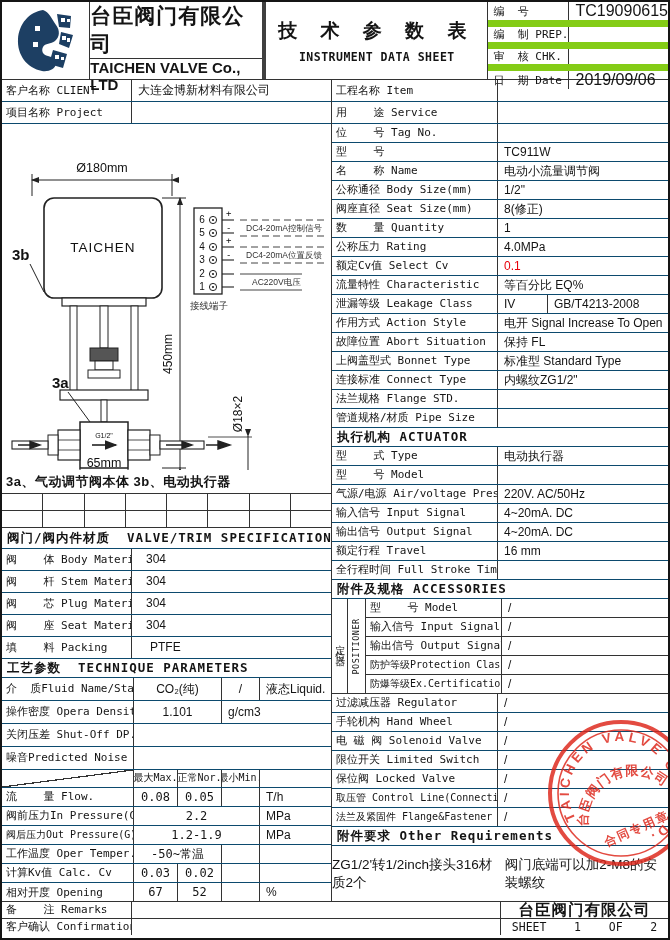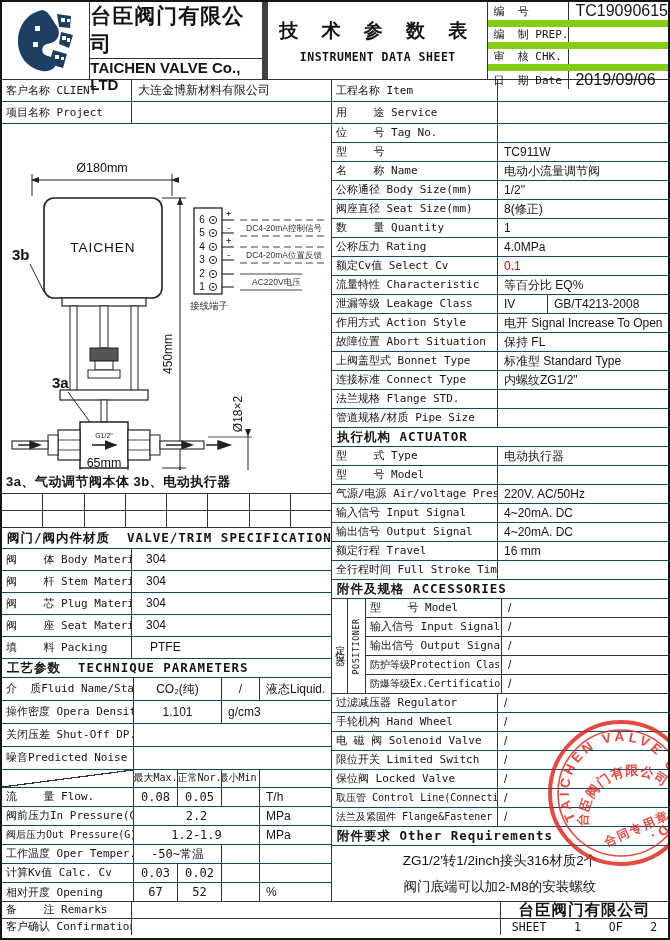--- a/index.html
+++ b/index.html
@@ -18,21 +18,21 @@
   .sec{font-size:12.5px;font-weight:bold;padding-left:5px;letter-spacing:1px;white-space:pre}
   .red{color:#e8000a}.h18{height:18px}.h19{height:19px}.h21{height:21px}.h22{height:22px}.h23{height:23px}
   
   .hdr{display:flex;height:78px;border-bottom:1px solid #333}
   .hdr-logo{width:90px;display:flex;align-items:center;justify-content:center}
   .hdr-co{width:178px;border-left:1px solid #333;display:flex;flex-direction:column}
   .hdr-co-zh{height:57px;display:flex;align-items:center;justify-content:center;font-size:21px;font-weight:600;
              font-family:"Liberation Sans",sans-serif;border-bottom:1px solid #333;letter-spacing:1px}
   .hdr-co-en{flex:1;display:flex;align-items:center;justify-content:center;font-size:15px;font-weight:600;
              font-family:"Liberation Sans",sans-serif}
-  .hdr-title{width:232px;border-left:6px solid #404040;display:flex;flex-direction:column;align-items:center;justify-content:center;gap:6px}
+  .hdr-title{width:232px;border-left:4px solid #404040;display:flex;flex-direction:column;align-items:center;justify-content:center;gap:6px}
   .hdr-title-zh{font-size:19px;font-weight:bold;letter-spacing:9px;font-family:"Liberation Sans",sans-serif;white-space:nowrap}
   .hdr-title-en{font-size:11.5px;font-weight:bold;letter-spacing:.5px}
   .hdr-meta{flex:1;border-left:1px solid #333;display:flex;flex-direction:column}
   .hdr-meta .mrow{flex:1;display:flex;border-bottom:7px solid #84cc16}
   .hdr-meta .mrow:last-child{border-bottom:none}
   .hdr-meta .mlab{width:80px;font-size:11px;display:flex;align-items:center;padding-left:5px;white-space:pre}
   .hdr-meta .mval{flex:1;border-left:1px solid #333;display:flex;align-items:center;padding-left:6px;font-size:16px;
                   font-family:"Liberation Sans",sans-serif;white-space:pre}
   
   .body{display:flex;height:822px;border-bottom:1px solid #333}
@@ -52,21 +52,21 @@
   .tw0{width:131px}.tw1{width:44px}.tw2{width:44px}.tw3{width:38px}.tw4{flex:1}
   .tspan2{width:88px}.tspan3{width:126px}
   .diag{background:linear-gradient(to bottom right,transparent calc(50% - .6px),#333 calc(50% - .6px),#333 calc(50% + .6px),transparent calc(50% + .6px))}
   .thead{font-size:10px;justify-content:center;padding-left:0;white-space:nowrap}
   .num{font-size:12px;justify-content:center;padding-left:0}
   
   .rw1{width:165px}.rw2{flex:1}
   .pz1{width:15px}.pz2{width:18px}.pz3{width:135px}.pz4{flex:1}
   .vertzh{writing-mode:vertical-rl;font-size:10px;letter-spacing:6px;display:flex;align-items:center;justify-content:center;width:100%;text-align:center}
   .rot{transform:rotate(-90deg);font-size:8.5px;letter-spacing:.5px;white-space:nowrap}
-  .free{flex:1;display:flex;flex-direction:column;justify-content:center;gap:8px;align-items:center}
+  .free{flex:1;display:flex;flex-direction:row;justify-content:center;gap:8px;align-items:center}
   .free div{font-size:13.5px;font-family:"Liberation Sans",sans-serif;font-weight:500}
   
   .foot{display:flex;flex-direction:column;height:33px}
   .foot .frow{flex:1;display:flex}
   .foot .frow:first-child{border-bottom:1px solid #333}
   .fw1{width:129px}.fw2{width:369px}.fw3{flex:1}
   .foot-co{font-size:15.5px;font-family:"Liberation Sans",sans-serif;font-weight:600;justify-content:center;letter-spacing:1px}
   .foot-sheet{font-size:11.5px;justify-content:center;white-space:pre}
   .stamp{position:absolute;left:534px;top:706px;width:170px;height:170px;pointer-events:none}
 </style>

